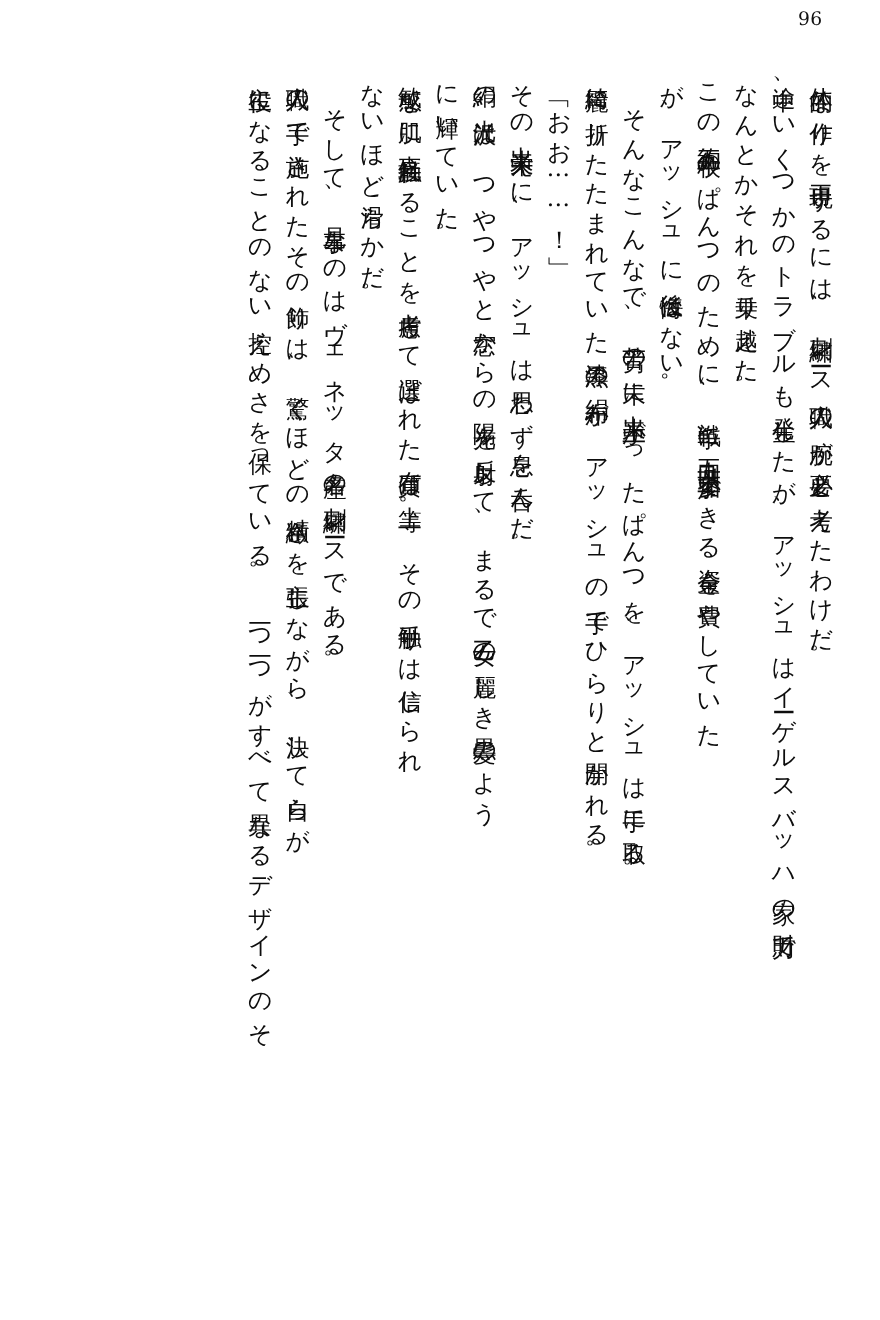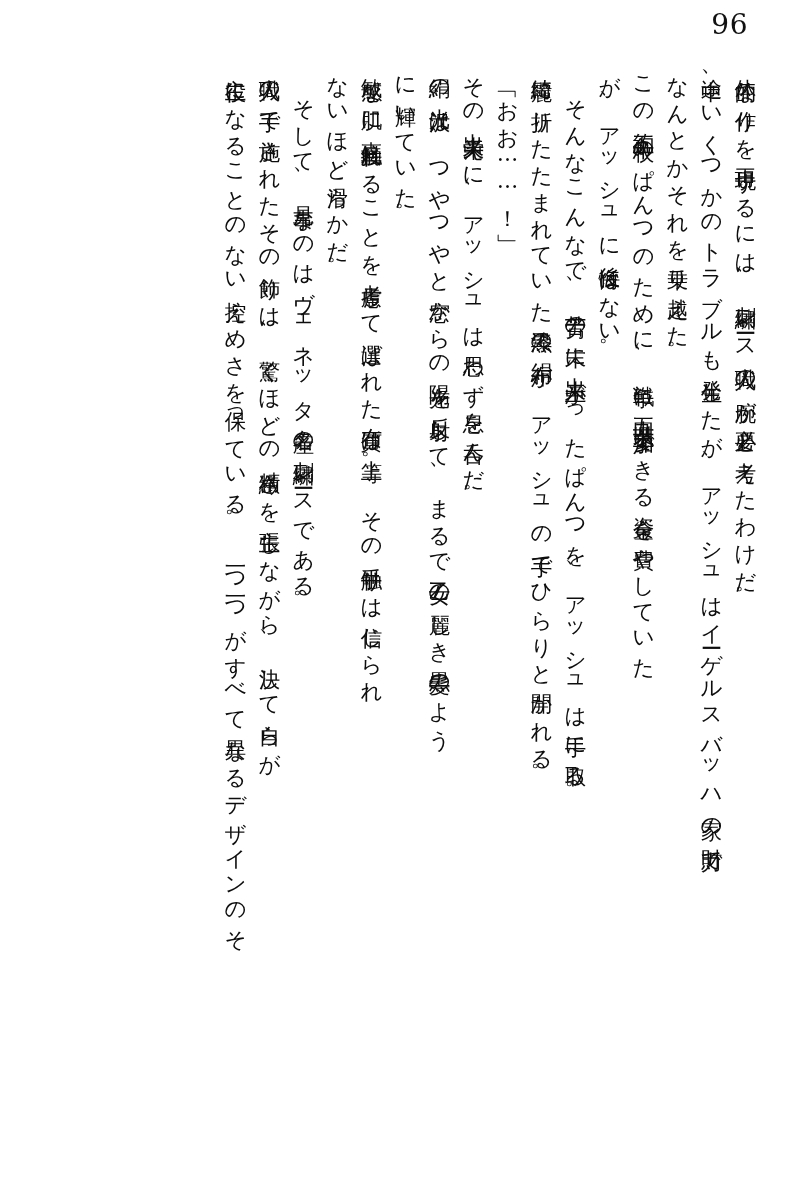--- a/index.html
+++ b/index.html
@@ -18,21 +18,21 @@
     position: relative;
     width: 800px;
     height: 1200px;
     background: #ffffff;
     box-sizing: border-box;
   }
   .page-number {
     position: absolute;
     top: 8px;
     right: 52px;
-    font-size: 28px;
+    font-size: 17px;
     letter-spacing: 0.5px;
     color: #111111;
     font-family: "DejaVu Serif", "Liberation Serif", serif;
   }
   .text-block {
     position: absolute;
     top: 62px;
     left: 46px;
     right: 44px;
     height: 1090px;

